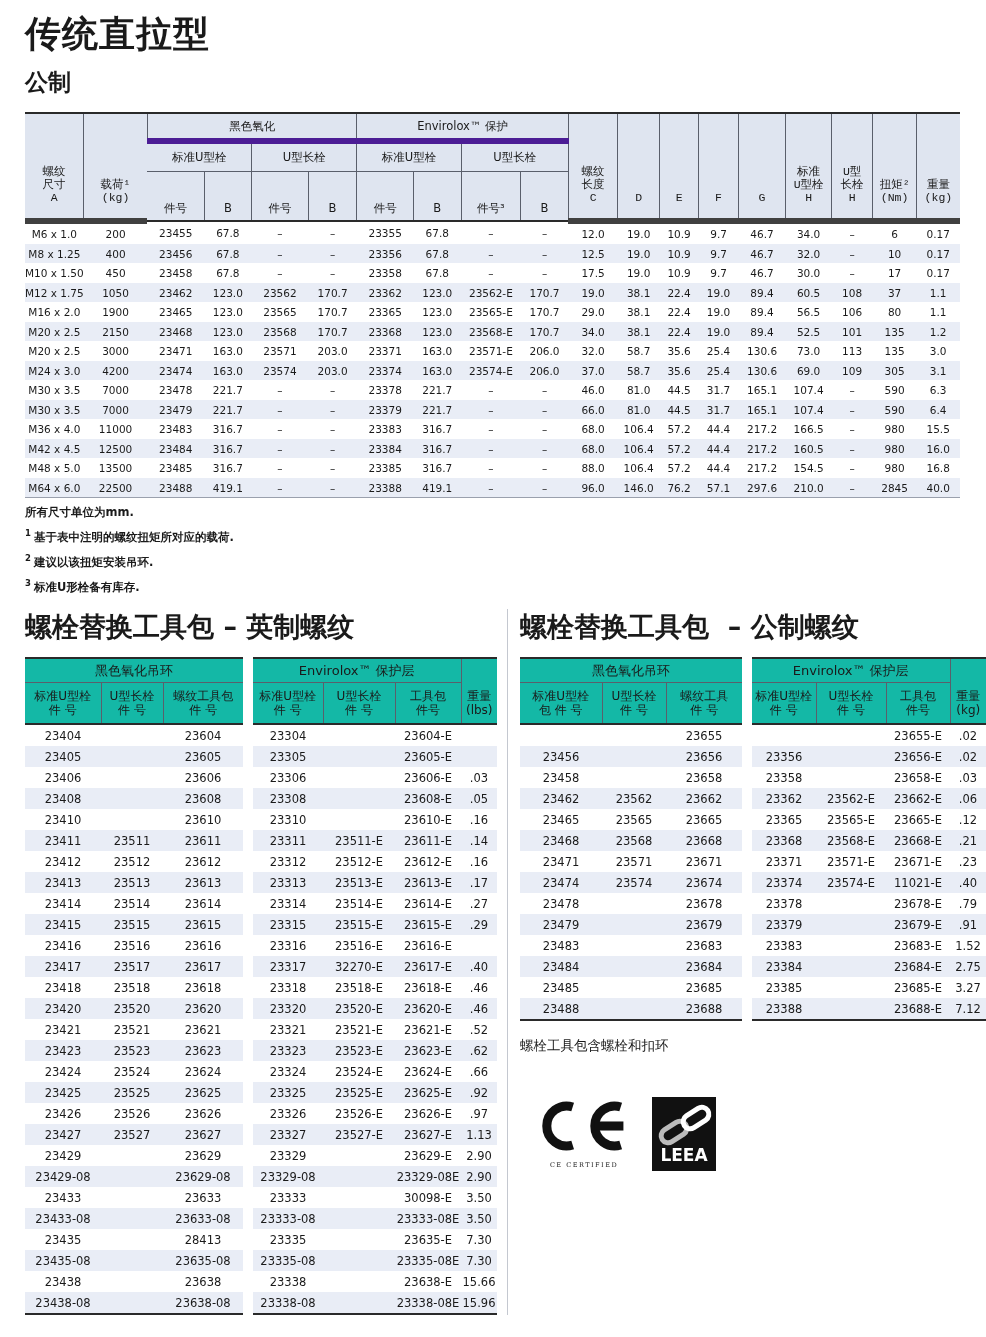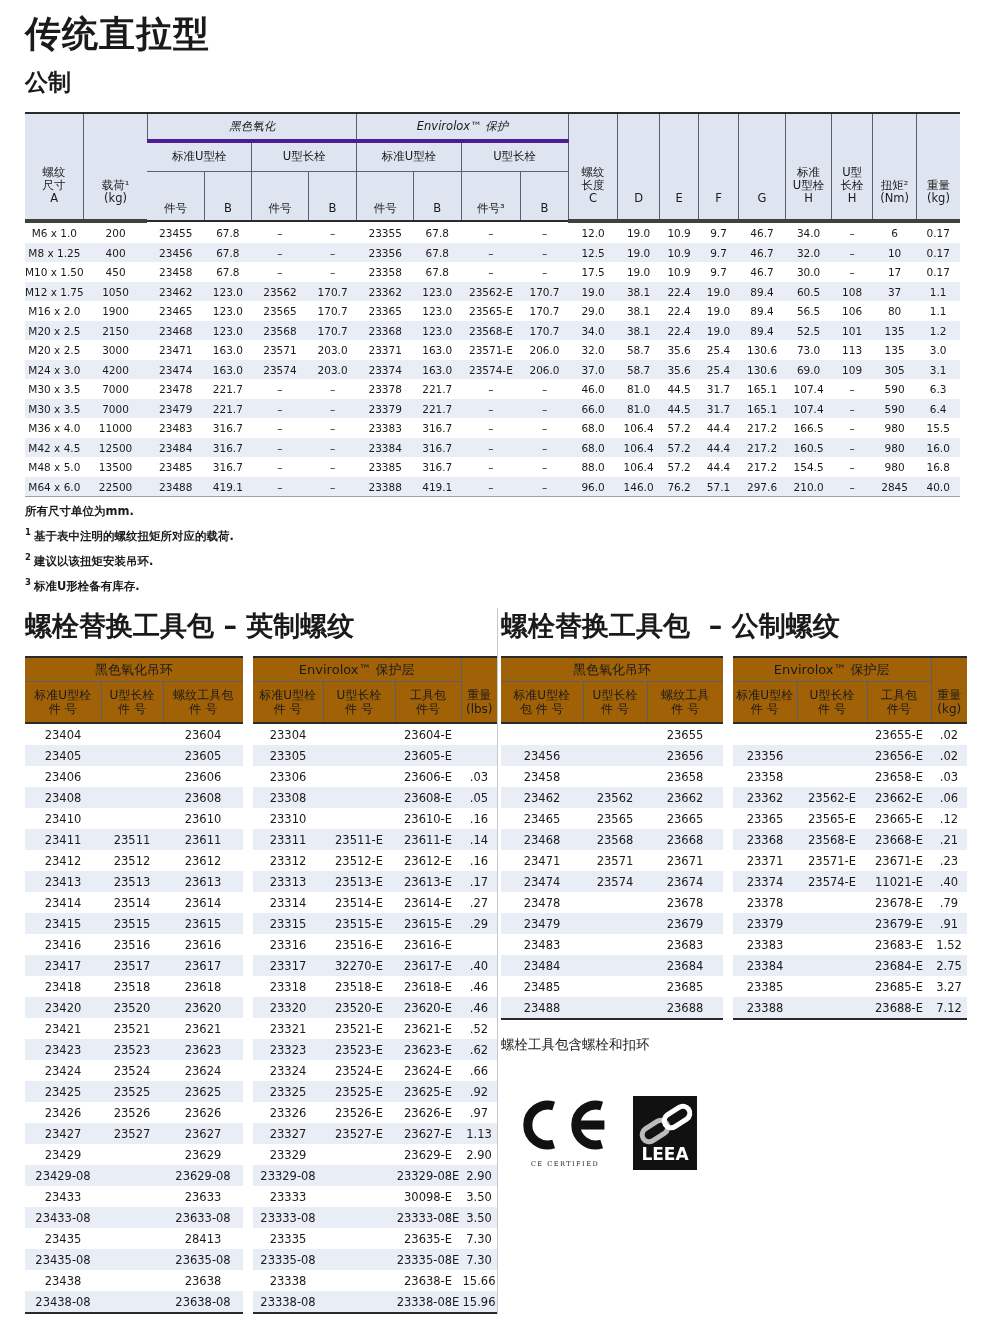--- a/index.html
+++ b/index.html
@@ -18,48 +18,48 @@
   table.main-table {
     border-collapse:collapse; table-layout:fixed; width:935px;
     margin-top:14px; border-top:2px solid #2a2a2a; border-bottom:1px solid #9aa0ad;
   }
   table.main-table th {
     background:#dfe5f0; font-weight:normal; font-size:11.5px;
     white-space:pre-line; line-height:13px; padding:2px 1px;
     border-left:1px solid #5a5f6b;
   }
   table.main-table th:first-child { border-left:none; }
-  table.main-table tr.h1 th.grp { height:28px; border-bottom:4px solid #4c1d95; vertical-align:middle;font-style:italic; }
+  table.main-table tr.h1 th.grp { height:28px; border-bottom:6px solid #4c1d95; vertical-align:middle; }
   table.main-table tr.h2 th { height:30px; vertical-align:middle; border-bottom:1px solid #5a5f6b; }
-  table.main-table th.tall { vertical-align:bottom; padding-bottom:14px; border-bottom:4px solid #404040; }
+  table.main-table th.tall { vertical-align:bottom; padding-bottom:14px; border-bottom:6px solid #404040;font-family:Liberation Mono, monospace; }
   table.main-table tr.h3 th { height:50px; vertical-align:bottom; padding-bottom:5px; border-bottom:2px solid #2a2a2a; }
   table.main-table tbody td {
     font-size:10.5px; text-align:center; padding:4px 0 3.5px 0;
     white-space:nowrap; border:none;
   }
   table.main-table tbody tr:nth-child(even) { background:#e9edf6; }
 
   
   .footnotes { margin-top:6px; font-size:11.5px; line-height:14px; }
   .footnotes .fn { margin-top:7px;font-weight:bold; }
   .footnotes sup { font-size:8.5px; margin-right:3px; }
 
   
   .kits-row { display:flex; margin-top:16px; }
   .kit-section { }
-  .kit-section.metric { border-left:1px solid #c4c8d0; padding-left:3px; }
+  .kit-section.metric { border-left:1px solid #c4c8d0; padding-left:12px; margin-left:10px; }
   .section-title { font-size:27px; font-weight:bold; margin-bottom:12px; white-space:pre; }
   .kit-tables { display:flex; gap:10px; align-items:flex-start; }
 
   table.kit-table {
     border-collapse:collapse; table-layout:fixed;
     border-top:2px solid #2a2a2a; border-bottom:2px solid #2a2a2a;
   }
   table.kit-table th {
-    background:#a16207; font-weight:normal; white-space:pre-line;
+    background:#14b8a6; font-weight:normal; white-space:pre-line;
     line-height:14px; padding:3px 1px;
   }
   table.kit-table th.group { font-size:13px; height:24px; border-bottom:1px solid #5a5f6b; vertical-align:middle; }
   table.kit-table tr.cols th { font-size:12px; height:42px; vertical-align:middle; border-bottom:2px solid #2a2a2a; border-left:1px solid #5a5f6b; }
   table.kit-table tr.cols th:first-child { border-left:none; }
   table.kit-table th.wt { vertical-align:bottom; padding-bottom:6px; border-left:1px solid #5a5f6b; border-bottom:2px solid #2a2a2a; font-size:12px; }
   table.kit-table tbody td {
     font-size:11.5px; text-align:center; padding:3.5px 0; white-space:nowrap;
   }
   table.kit-table tbody tr:nth-child(even) { background:#e9edf6; }

